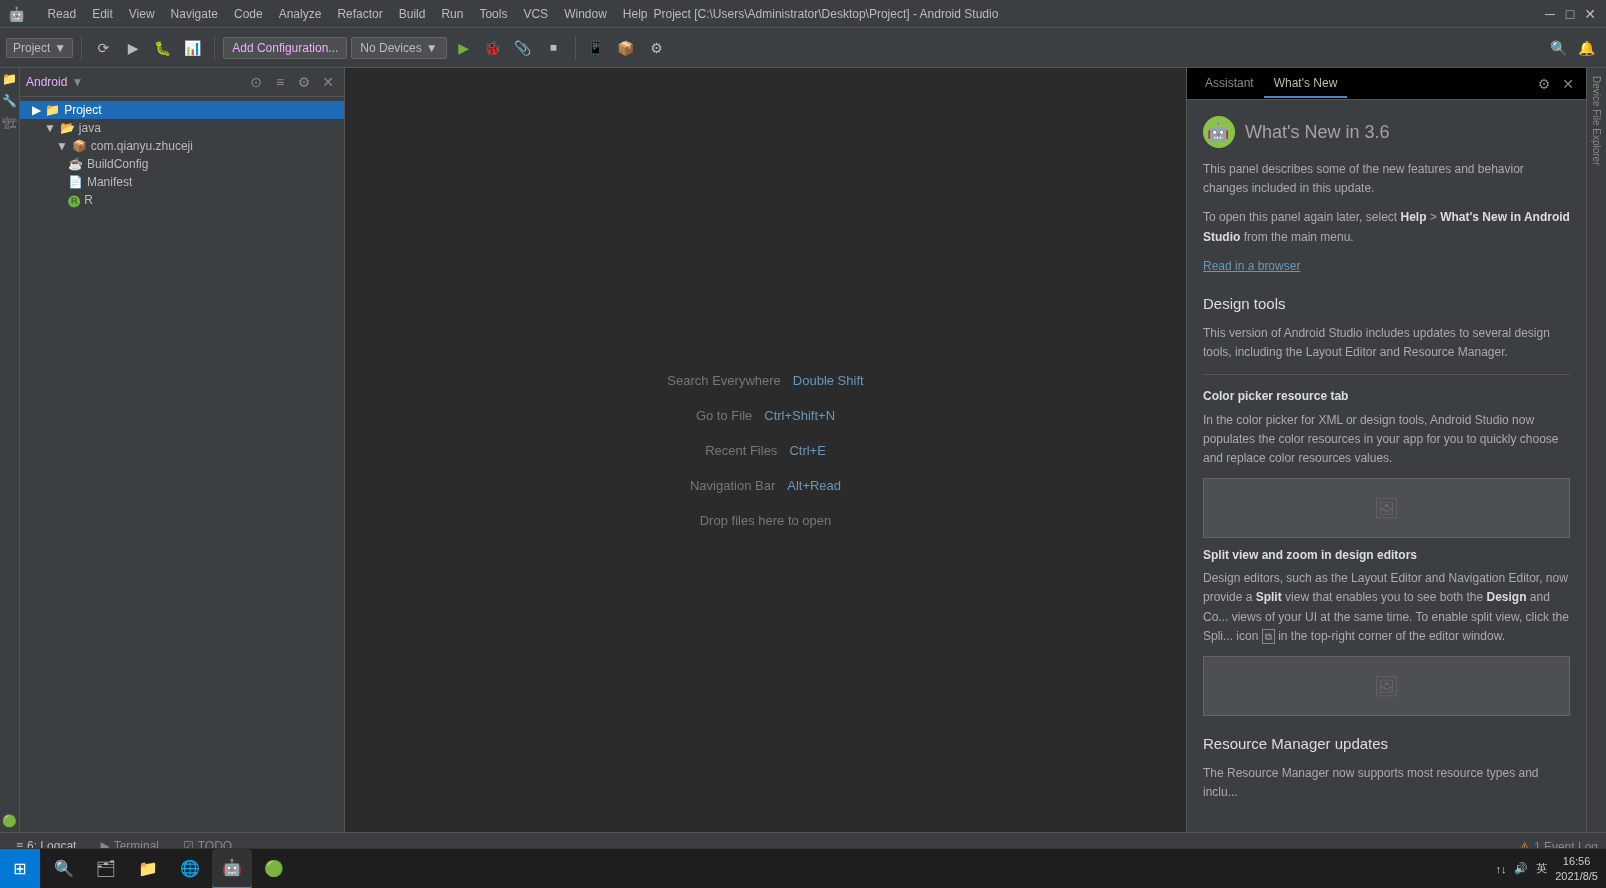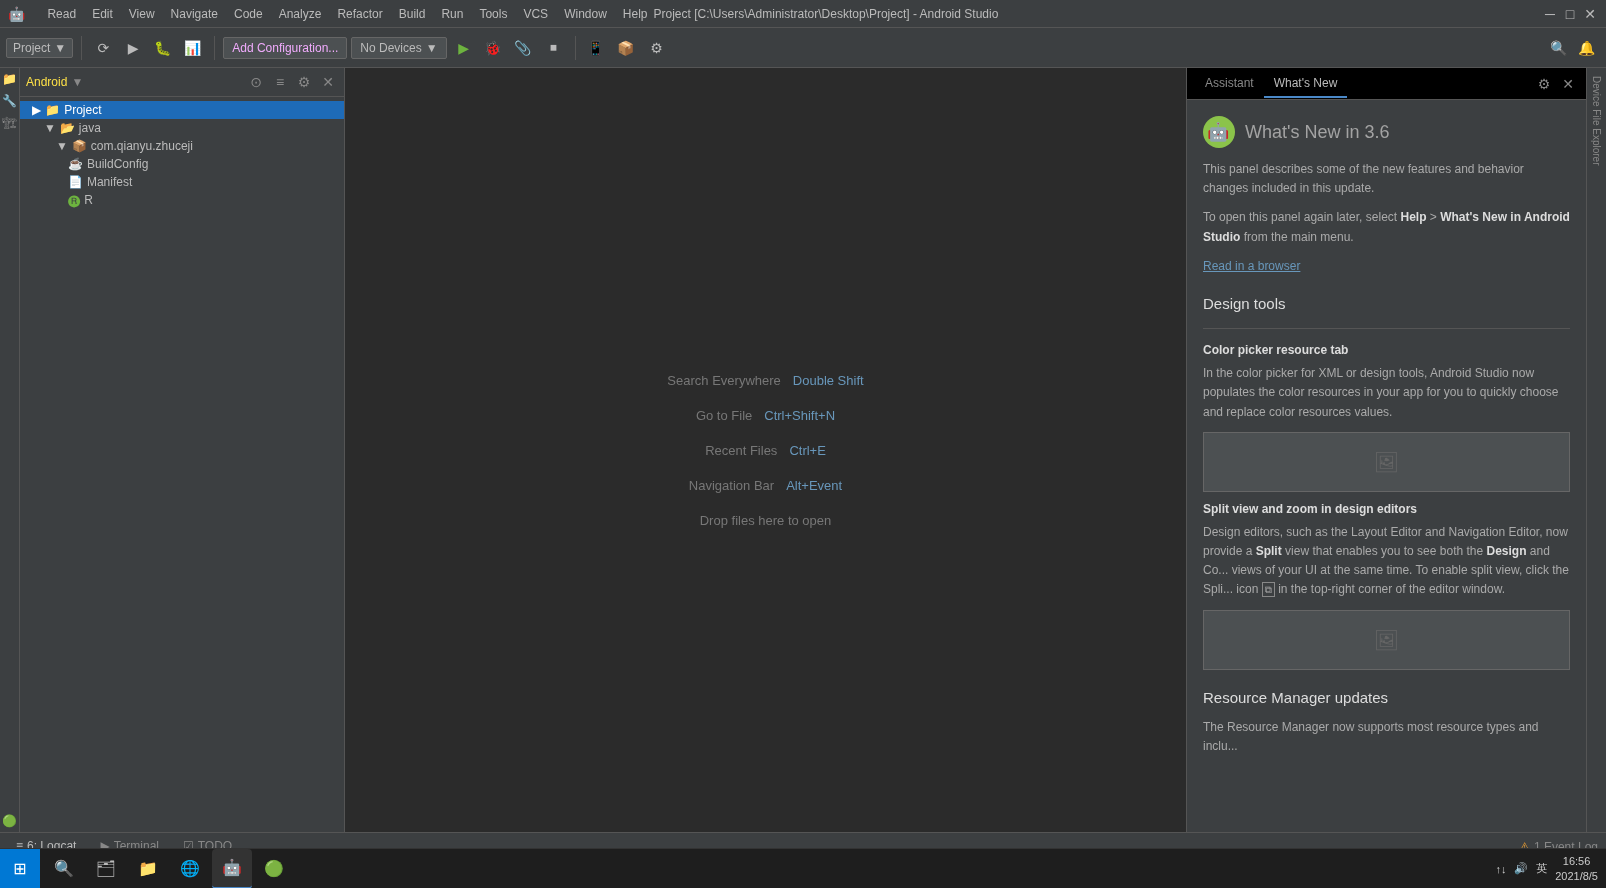--- a/index.html
+++ b/index.html
@@ -525,21 +525,21 @@
   <div id="left-side-panels">
     <div class="side-panel-icon" title="Resource Manager">📁</div>
     <div class="side-panel-icon">🔧</div>
     <div class="side-panel-icon">🏗</div>
     <div class="side-panel-icon" style="margin-top:auto;">🟢</div>
   </div>
 
   <div id="project-panel">
     <div id="project-panel-header">
       <div class="panel-title-row">
-        <span style="font-size:12px; color:#fde047;">Android</span>
+        <span style="font-size:12px; color:#f0abfc;">Android</span>
         <span style="cursor:pointer; color:#888;">▼</span>
       </div>
       <div class="panel-actions">
         <div class="panel-action-btn" title="Scope">⊙</div>
         <div class="panel-action-btn" title="Collapse">≡</div>
         <div class="panel-action-btn" title="Settings">⚙</div>
         <div class="panel-action-btn" title="Close">✕</div>
       </div>
     </div>
     <div id="project-tree">
@@ -581,21 +581,21 @@
     <div class="shortcut-row">
       <span class="shortcut-label">Go to File</span>
       <span class="shortcut-key">Ctrl+Shift+N</span>
     </div>
     <div class="shortcut-row">
       <span class="shortcut-label">Recent Files</span>
       <span class="shortcut-key">Ctrl+E</span>
     </div>
     <div class="shortcut-row">
       <span class="shortcut-label">Navigation Bar</span>
-      <span class="shortcut-key">Alt+Event</span>
+      <span class="shortcut-key">Alt+Read</span>
     </div>
     <div class="shortcut-row">
       <span class="shortcut-label">Drop files here to open</span>
     </div>
   </div>
 
   <div id="right-panel">
     <div id="right-panel-tabs">
       <div class="right-tab">Assistant</div>
       <div class="right-tab active">What's New</div>
@@ -608,20 +608,21 @@
       <div class="whats-new-header">
         <div class="android-logo">🤖</div>
         <h2 class="whats-new-title">What's New in 3.6</h2>
       </div>
       <div class="whats-new-body">
         <p>This panel describes some of the new features and behavior changes included in this update.</p>
         <p>To open this panel again later, select <strong>Help</strong> &gt; <strong>What's New in Android Studio</strong> from the main menu.</p>
         <a>Read in a browser</a>
 
         <h3 class="section-title">Design tools</h3>
+        <p>This version of Android Studio includes updates to several design tools, including the Layout Editor and Resource Manager.</p>
         <div class="divider-line"></div>
 
         <strong>Color picker resource tab</strong>
         <p style="margin-top:4px;">In the color picker for XML or design tools, Android Studio now populates the color resources in your app for you to quickly choose and replace color resources values.</p>
         <div class="image-placeholder">
           <span style="font-size:20px; color:#666;">🖼</span>
         </div>
 
         <strong>Split view and zoom in design editors</strong>
         <p style="margin-top:4px;">Design editors, such as the Layout Editor and Navigation Editor, now provide a <strong>Split</strong> view that enables you to see both the <strong>Design</strong> and Co... views of your UI at the same time. To enable split view, click the Spli... icon <span style="border:1px solid #888; padding:1px 2px; font-size:10px;">⧉</span> in the top-right corner of the editor window.</p>

